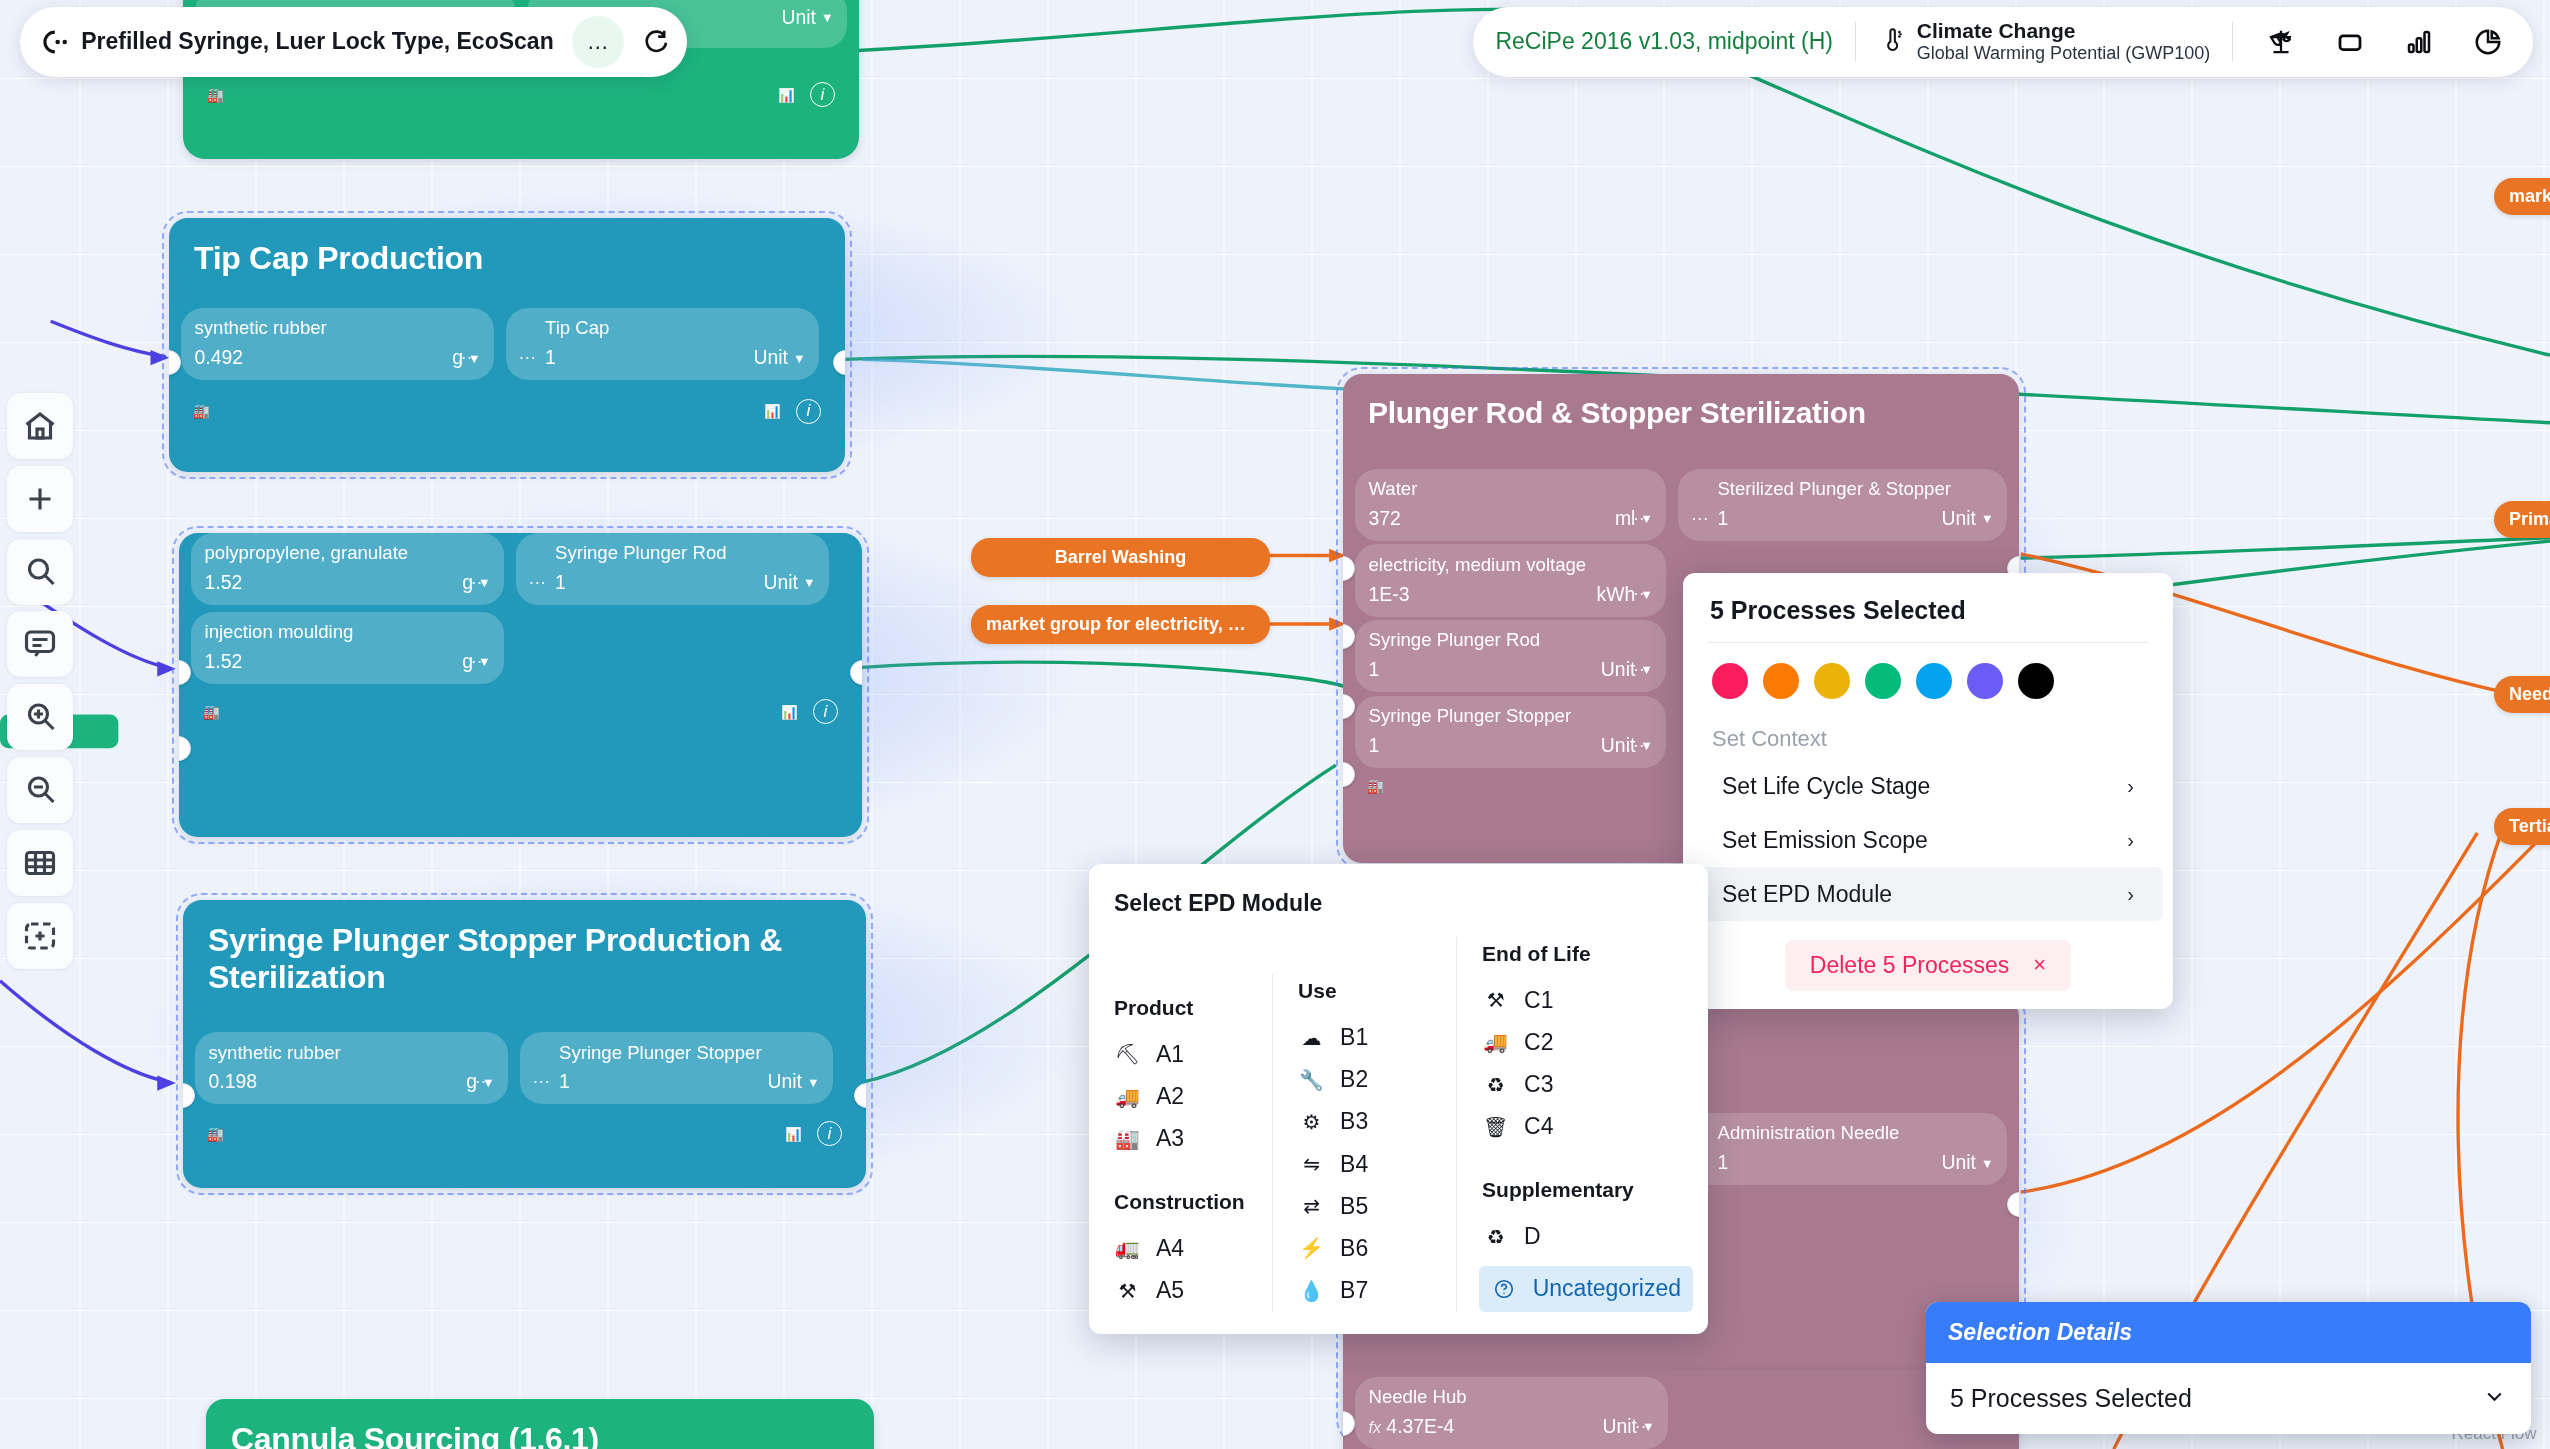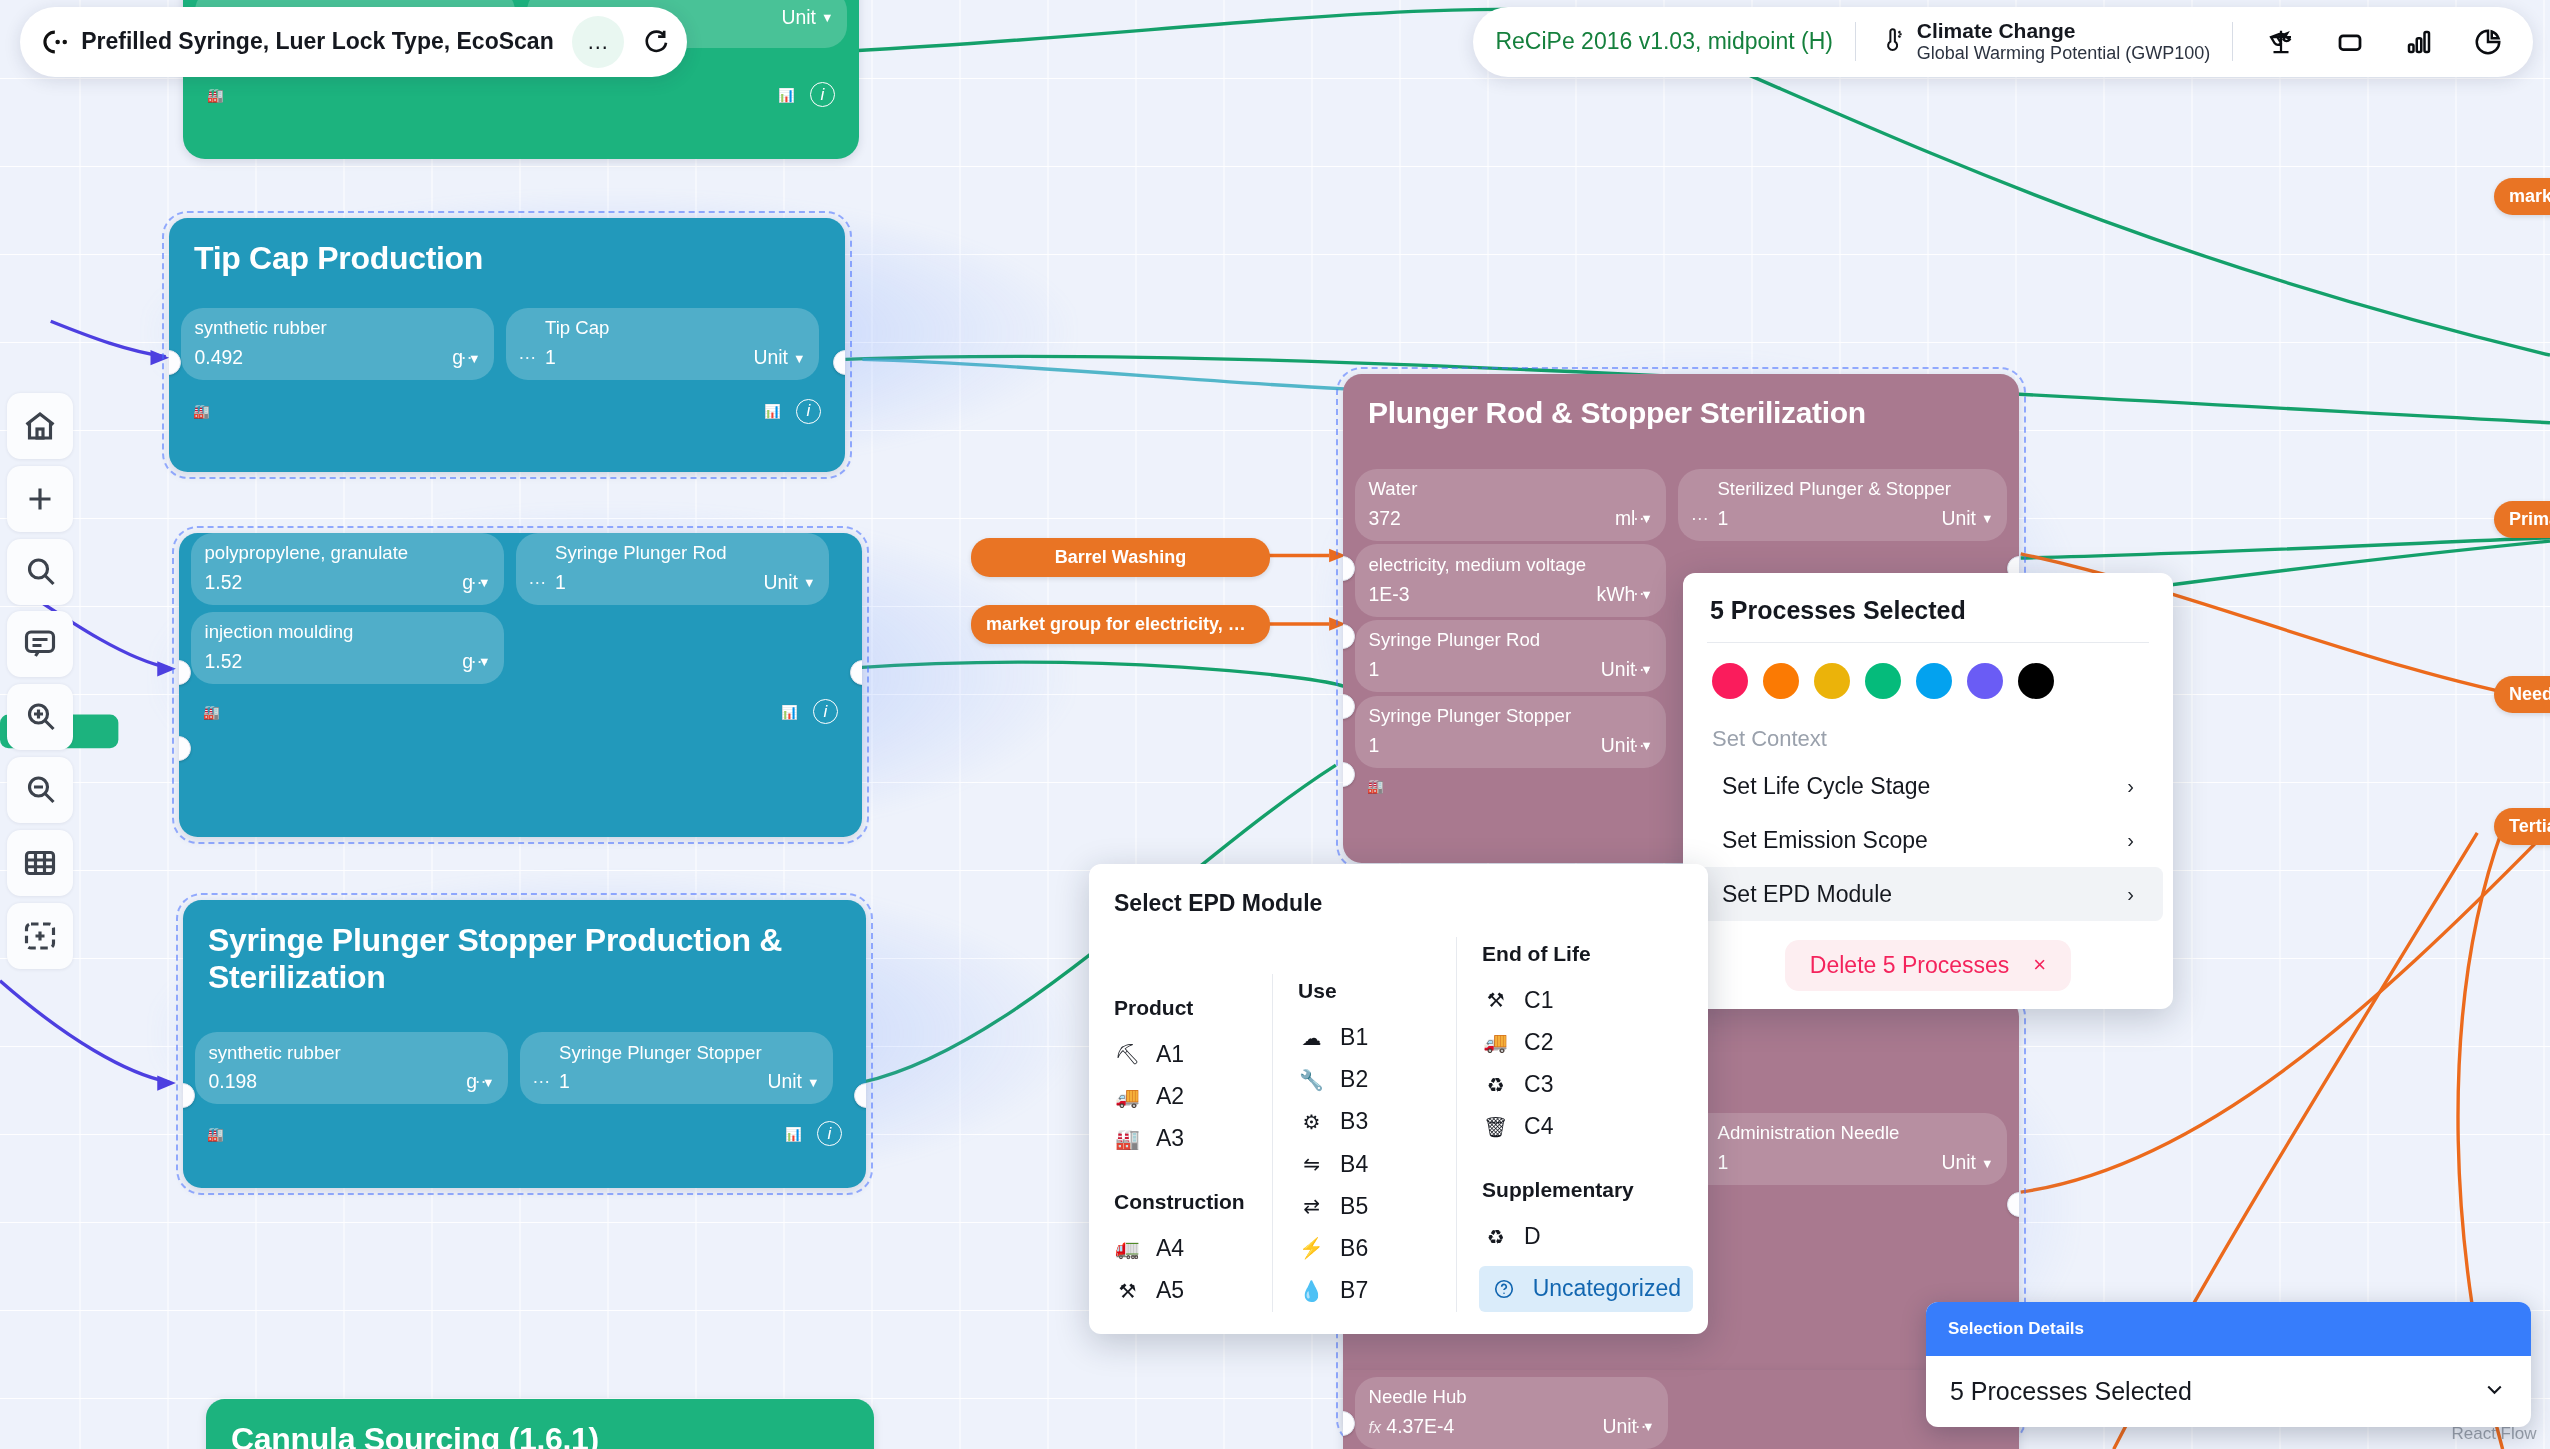--- a/index.html
+++ b/index.html
@@ -118,21 +118,21 @@
   .swatch { width:36px;height:36px;border-radius:50%; }
   .grp-label { font-size:22px; color:#9aa1ac; padding:18.6px 29px 6.8px 29px; }
   .menu-item {
     display:flex; align-items:center; justify-content:space-between;
     font-size:23px; color:#15181f; padding:13.5px 29px; margin:0 10px; border-radius:7.6px;
   }
   .menu-item.active { background:#f1f3f6; }
   .menu-item .chev { font-size:20px; color:#22262e; }
   .delete-btn {
     margin:18.6px auto 0 auto; width:fit-content; display:flex; align-items:center; gap:24px;
-    background:#fdeef1; color:#f4235c; font-size:23px; border-radius:14px; padding:12px 25px;
+    background:#fdeef1; color:#f4235c; font-size:23px; border-radius:8px; padding:12px 25px;
   }
   .delete-btn .x { font-size:22px; }
 
   
   #epd-menu {
     position:absolute; left:1089px; top:864px; width:619px;
     background:#fff; border-radius:12px; box-shadow:0 8.5px 34px rgba(25,35,60,.22);
     padding:24px 0 22px 0; z-index:61;
   }
   #epd-menu h3 { font-size:23px; font-weight:700; color:#15181f; padding:1.7px 25px 20px 25px; }
@@ -146,22 +146,22 @@
   .epd-item.uncat { background:#daecfa; color:#1266b0; border-radius:6px; padding:9.3px 12px; margin:8.5px 15px 0 -3.4px;}
   .epd-item.uncat .gi { color:#1266b0; }
   .spacer-lg { height:25px; }
 
   
   #sel-details {
     position:absolute; left:1926px; top:1302px; width:605px;
     border-radius:12px; overflow:hidden; background:#fff;
     box-shadow:0 6.8px 25px rgba(25,35,60,.25); z-index:65;
   }
-  #sel-details .hdr { background:#377dfb; color:#fff; font-size:17px; font-weight:700;
-                      padding:17px 22px; }
+  #sel-details .hdr { background:#377dfb; color:#fff; font-size:23px; font-weight:700;
+                      padding:17px 22px;font-style:italic; }
   #sel-details .bdy { display:flex; align-items:center; justify-content:space-between;
                       padding:20px 24px; font-size:25px; color:#15181f; }
   #rf-attrib { position:absolute; right:13.5px; bottom:5px; font-size:17px; color:#9aa1ac; z-index:20;}
 
   .hidden-ovf { white-space:nowrap; overflow:hidden; text-overflow:ellipsis; }
 </style>
 </head>
 <body>
 
 <div id="canvas"></div>

